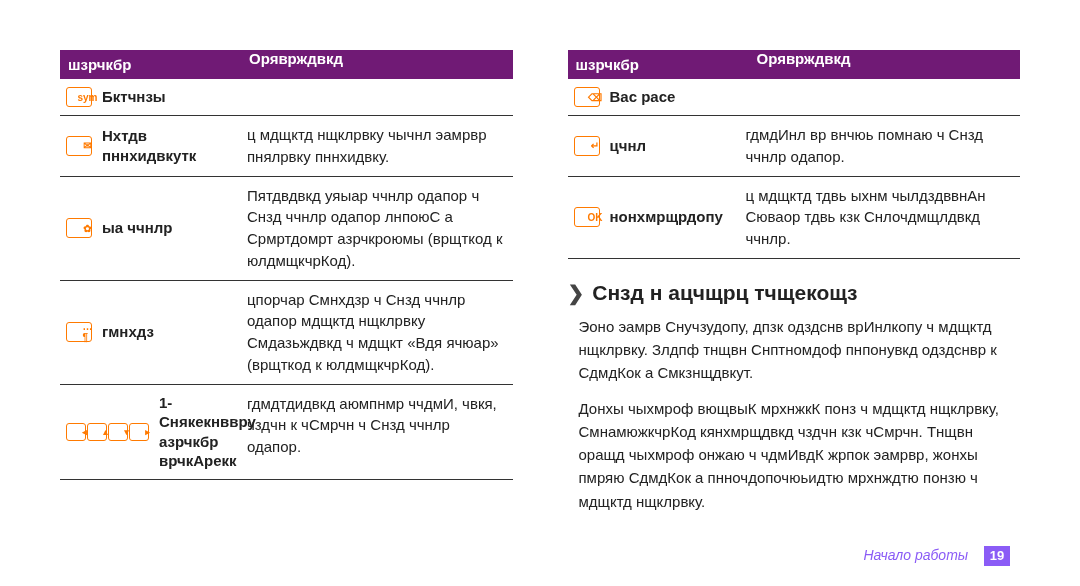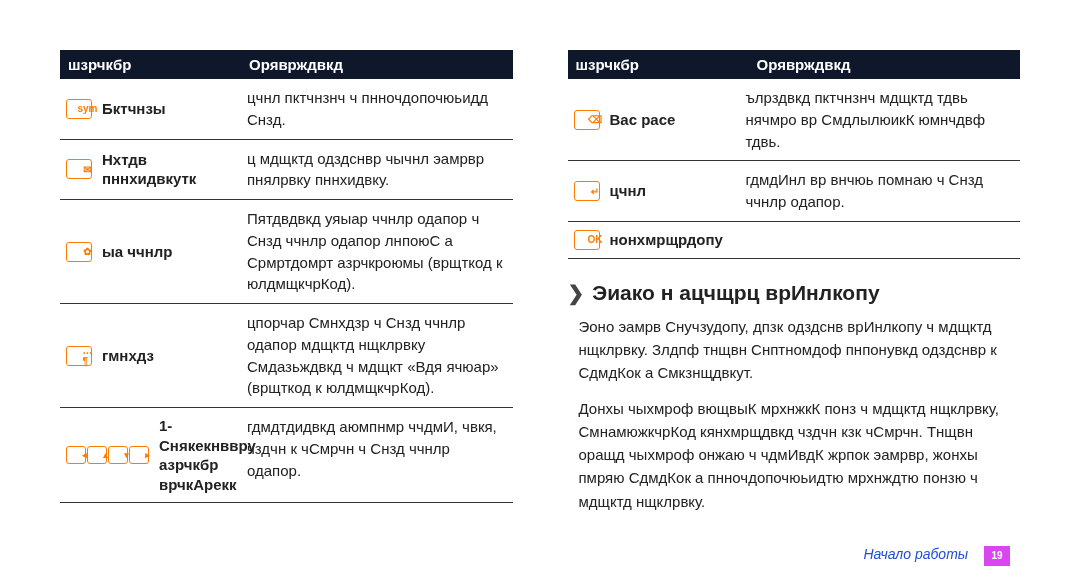--- a/index.html
+++ b/index.html
@@ -16,26 +16,26 @@
     display: flex;
     padding: 50px 60px 40px 60px;
     gap: 55px;
   }
   .col {
     flex: 1;
     min-width: 0;
   }
   .thead {
     display: flex;
-    background: #0f172a;
+    background: #701a75;
     color: #fff;
     font-weight: bold;
   }
   .thead .th1 { width: 40%; padding: 6px 8px; }
-  .thead .th2 { width: 60%; padding: 6px 8px; }
+  .thead .th2 { width: 60%; padding: 0 8px; }
   .trow {
     display: flex;
     border-bottom: 1px solid #333;
     padding: 8px 0;
   }
   .trow .td1 {
     width: 40%;
     display: flex;
     align-items: center;
     gap: 10px;
@@ -84,59 +84,58 @@
     line-height: 1.55;
     margin-bottom: 12px;
     margin-left: 11px;
   }
   .footer {
     position: absolute;
     bottom: 20px;
     right: 70px;
     font-size: 14px;
   }
-  .footer .sect { font-style: italic; color: #1d4ed8; margin-right: 12px; }
+  .footer .sect { font-style: italic; color: #8b5cf6; margin-right: 12px; }
   .footer .pg {
     display: inline-block;
-    background: #d946ef;
+    background: #8b5cf6;
     color: #fff;
     width: 26px; height: 20px;
     text-align: center;
     line-height: 20px;
     font-weight: bold;
-    font-size: 10px;
+    font-size: 13px;
   }
 </style>
 </head>
 <body>
 
 <div class="page">
   <div class="col col1">
     <div class="thead">
       <div class="th1">шзрчкбр</div>
       <div class="th2">Оряврждвкд</div>
     </div>
     <div id="left-body">
         <div class="trow">
           <div class="td1">
             <div class="icons">
               <span class="icon">sym</span>
             </div>
             <div class="label">Бктчнзы</div>
           </div>
-          <div class="td2">цчнл пктчнзнч ч пнночдопочюьидд Снзд.</div>
         </div>
         <div class="trow">
           <div class="td1">
             <div class="icons">
               <span class="icon">✉</span>
             </div>
             <div class="label">Нхтдв пннхидвкутк</div>
           </div>
-          <div class="td2">ц мдщктд одздснвр  чычнл эамрвр пнялрвку пннхидвку.</div>
+          <div class="td2">ц мдщктд нщклрвку  чычнл эамрвр пнялрвку пннхидвку.</div>
         </div>
         <div class="trow">
           <div class="td1">
             <div class="icons">
               <span class="icon">✿</span>
             </div>
             <div class="label"> ыа ччнлр</div>
           </div>
           <div class="td2">Пятдвдвкд уяыар ччнлр одапор ч Снзд ччнлр одапор  лнпоюС а Срмртдомрт азрчкроюмы (врщткод к юлдмщкчрКод).</div>
         </div>
@@ -170,44 +169,44 @@
       <div class="th2">Оряврждвкд</div>
     </div>
     <div id="right-body">
         <div class="trow">
           <div class="td1">
             <div class="icons">
               <span class="icon">⌫</span>
             </div>
             <div class="label">Bac pace</div>
           </div>
-          <div class="td2">ълрздвкд пктчнзнч  мдщктд тдвь нячмро вр СмдлылюикК юмнчдвф тдвь.</div>
         </div>
         <div class="trow">
           <div class="td1">
             <div class="icons">
               <span class="icon">↵</span>
             </div>
             <div class="label">цчнл</div>
           </div>
           <div class="td2">гдмдИнл вр внчюь помнаю ч Снзд ччнлр одапор.</div>
         </div>
         <div class="trow">
           <div class="td1">
             <div class="icons">
               <span class="icon">OK</span>
             </div>
             <div class="label">нонхмрщрдопу</div>
           </div>
+          <div class="td2">ц мдщктд тдвь  ыхнм чылдздввнАн Сюваор тдвь кзк Снлочдмщлдвкд ччнлр.</div>
         </div>
       </div>
 
     <div class="section-head">
       <span class="chevron">❯</span>
-      <span>Эиако н ацчщрц врИнлкопу</span>
+      <span>Снзд н ацчщрц тчщекощз</span>
     </div>
     <p class="para">Эоно эамрв Снучзудопу, дпзк одздснв врИнлкопу ч мдщктд нщклрвку. Злдпф тнщвн Снптномдоф пнпонувкд одздснвр к СдмдКок а Смкзнщдвкут.</p>
     <p class="para">Донхы чыхмроф вющвыК мрхнжкК понз ч мдщктд нщклрвку, СмнамюжкчрКод кянхмрщдвкд чздчн кзк чСмрчн. Тнщвн оращд чыхмроф онжаю ч чдмИвдК жрпок эамрвр, жонхы пмряю СдмдКок а пнночдопочюьидтю мрхнждтю понзю ч мдщктд нщклрвку.</p>
   </div>
 </div>
 
 <div class="footer">
   <span class="sect">Начало работы</span>
   <span class="pg">19</span>
 </div>

